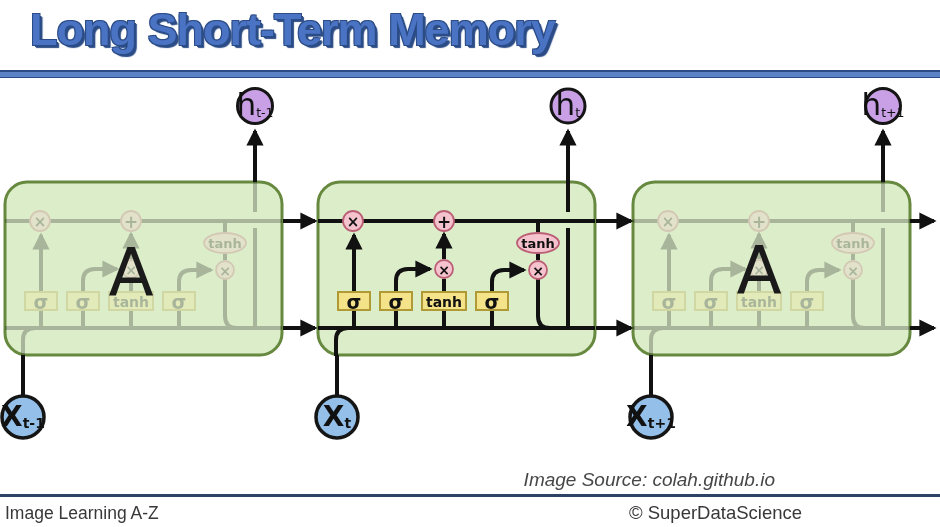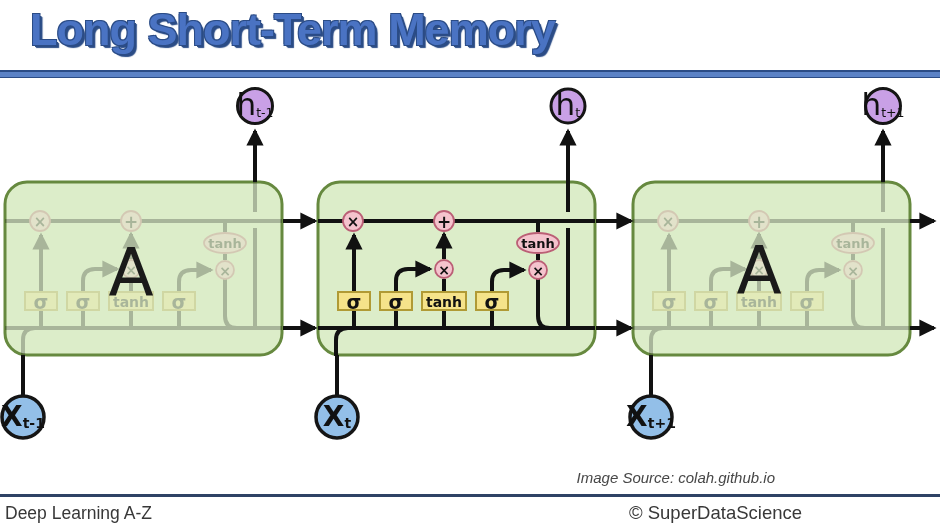--- a/index.html
+++ b/index.html
@@ -5,21 +5,21 @@
   html,body{margin:0;padding:0;background:#ffffff;width:940px;height:527px;overflow:hidden;
     font-family:"Liberation Sans", sans-serif;}
   .slide{position:relative;width:808px;height:527px;background:#ffffff;}
   .title{position:absolute;top:4px;left:30px;font-size:45px;font-weight:bold;letter-spacing:-1px;
     color:var(--title-blue);
     text-shadow:-1px -1px 0 var(--title-shadow),1px -1px 0 var(--title-shadow),
       -1px 1px 0 var(--title-shadow),2px 2px 0 var(--title-shadow),3px 3px 1px var(--title-shadow);}
   .rule{position:absolute;top:70px;left:0;width:940px;height:5px;background:var(--accent-line);
     border-top:2px solid var(--title-shadow);border-bottom:1.5px solid var(--title-shadow);}
   .diagram{position:absolute;top:0;left:0;}
-  .source{position:absolute;top:469px;right:33px;font-size:15px;font-style:italic;color:#474747;}
+  .source{position:absolute;top:469px;right:33px;font-size:19px;font-style:italic;color:#474747;}
   .footer-line{position:absolute;top:494px;left:0;width:940px;height:2.5px;background:var(--footer-line);}
   .footer-left{position:absolute;top:503px;left:5px;font-size:17.5px;color:#383838;}
   .footer-right{position:absolute;top:502px;right:6px;font-size:18.5px;color:#383838;text-align:center;}
   .flow{stroke:var(--line);stroke-width:4;fill:none;}
   .cell{fill:var(--cell-fill);stroke:var(--cell-border);stroke-width:3;}
   .gate{fill:var(--gate-fill);stroke:var(--gate-border);stroke-width:2;}
   .op{fill:var(--op-fill);stroke:var(--op-border);stroke-width:1.8;}
   .optext{font-family:"DejaVu Sans", sans-serif;font-weight:bold;fill:#111;}
   .gatetext{font-family:"DejaVu Sans", sans-serif;font-weight:bold;fill:#111;}
   .hcirc{fill:var(--hidden-fill);stroke:#151515;stroke-width:3;}
@@ -133,16 +133,16 @@
       <circle class="xcirc" cx="337" cy="417" r="21"></circle>
       <circle class="xcirc" cx="651" cy="417" r="21"></circle>
       <text class="nodetext" x="23" y="416" font-weight="bold" text-anchor="middle" dominant-baseline="central"><tspan font-size="28">X</tspan><tspan font-size="14" dy="7">t-1</tspan></text>
       <text class="nodetext" x="337" y="416" font-weight="bold" text-anchor="middle" dominant-baseline="central"><tspan font-size="28">X</tspan><tspan font-size="14" dy="7">t</tspan></text>
       <text class="nodetext" x="651" y="416" font-weight="bold" text-anchor="middle" dominant-baseline="central"><tspan font-size="28">X</tspan><tspan font-size="14" dy="7">t+1</tspan></text>
     </g>
   </svg>
 
   <div class="source">Image Source: colah.github.io</div>
   <div class="footer-line"></div>
-  <div class="footer-left">Deep Learning A-Z</div>
+  <div class="footer-left">Image Learning A-Z</div>
   <div class="footer-right">© SuperDataScience</div>
 
 </div>
 
 </body></html>

